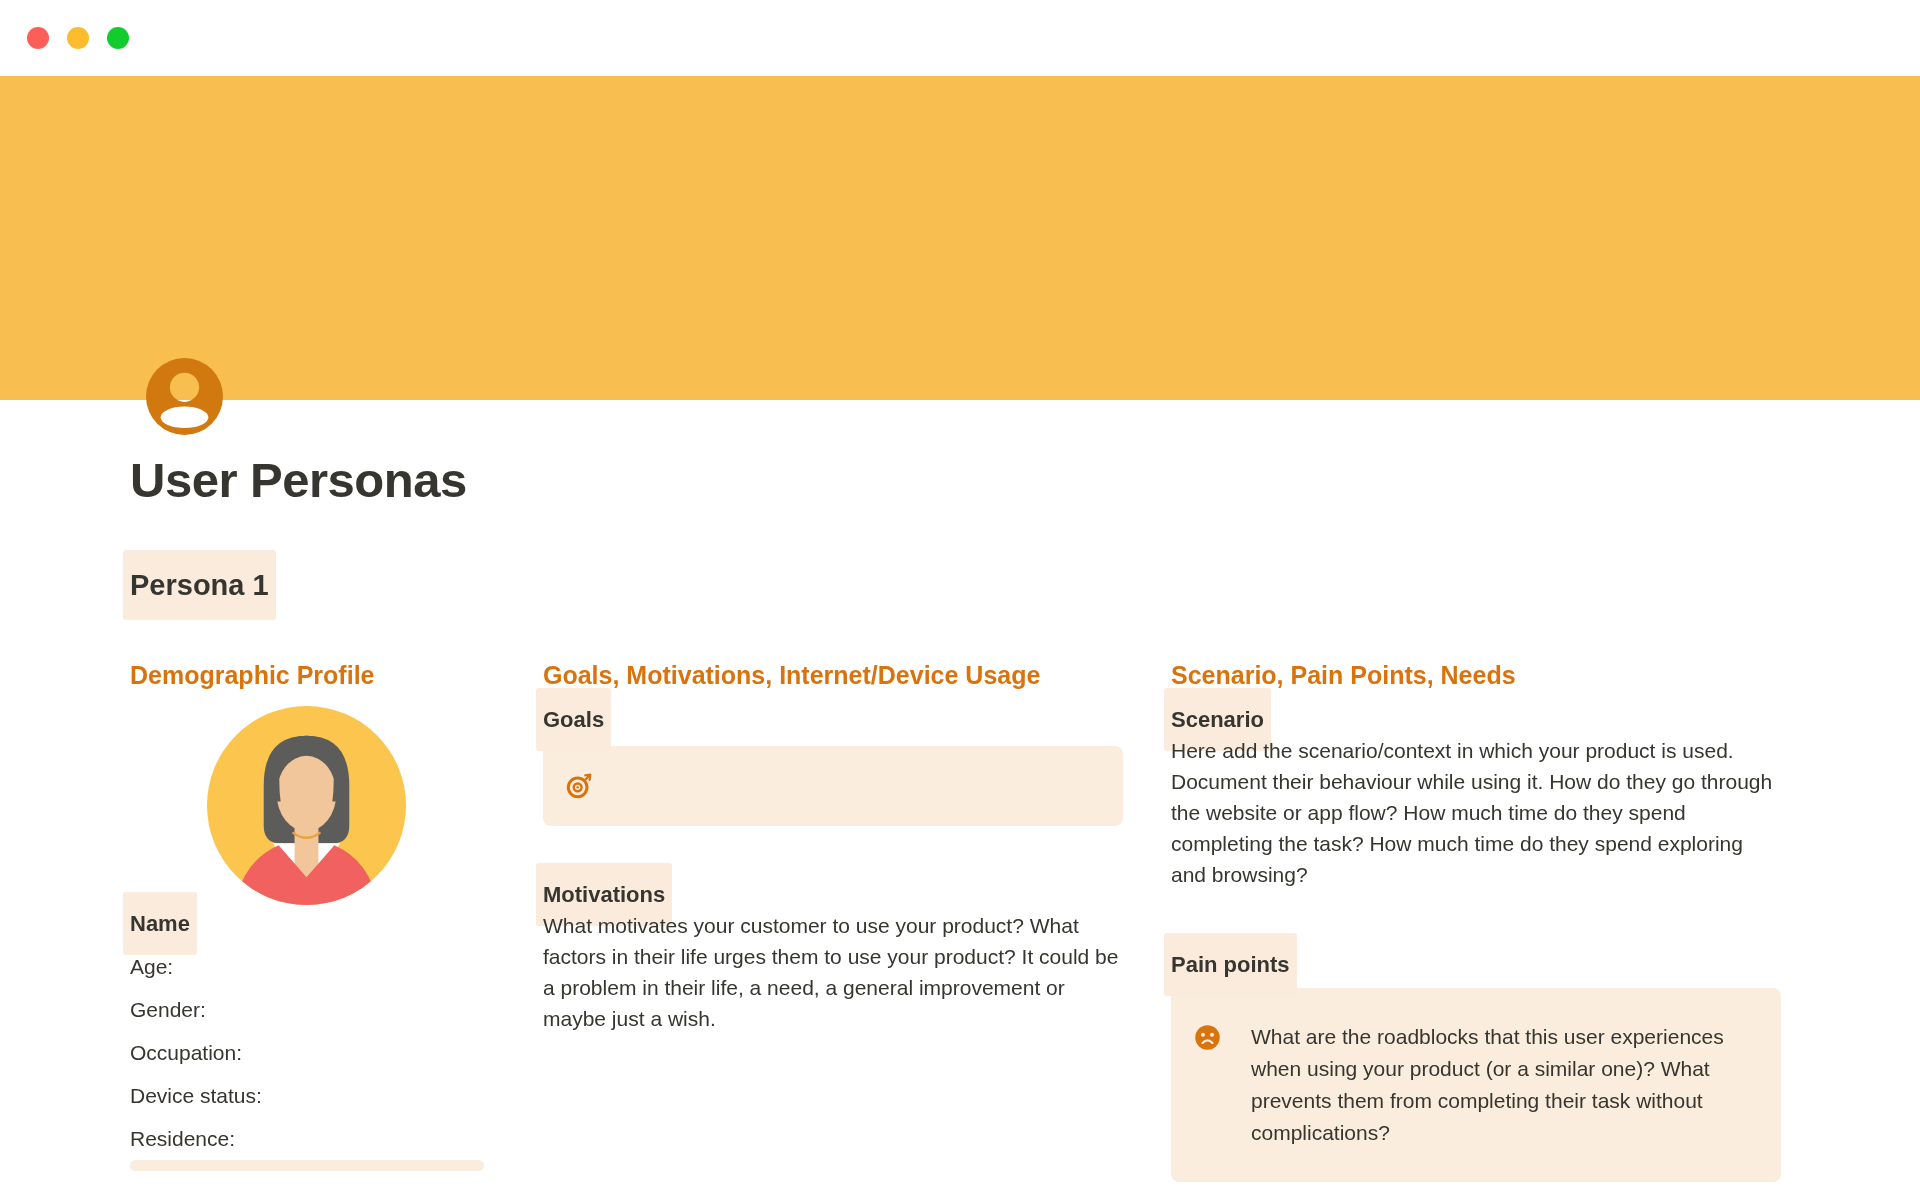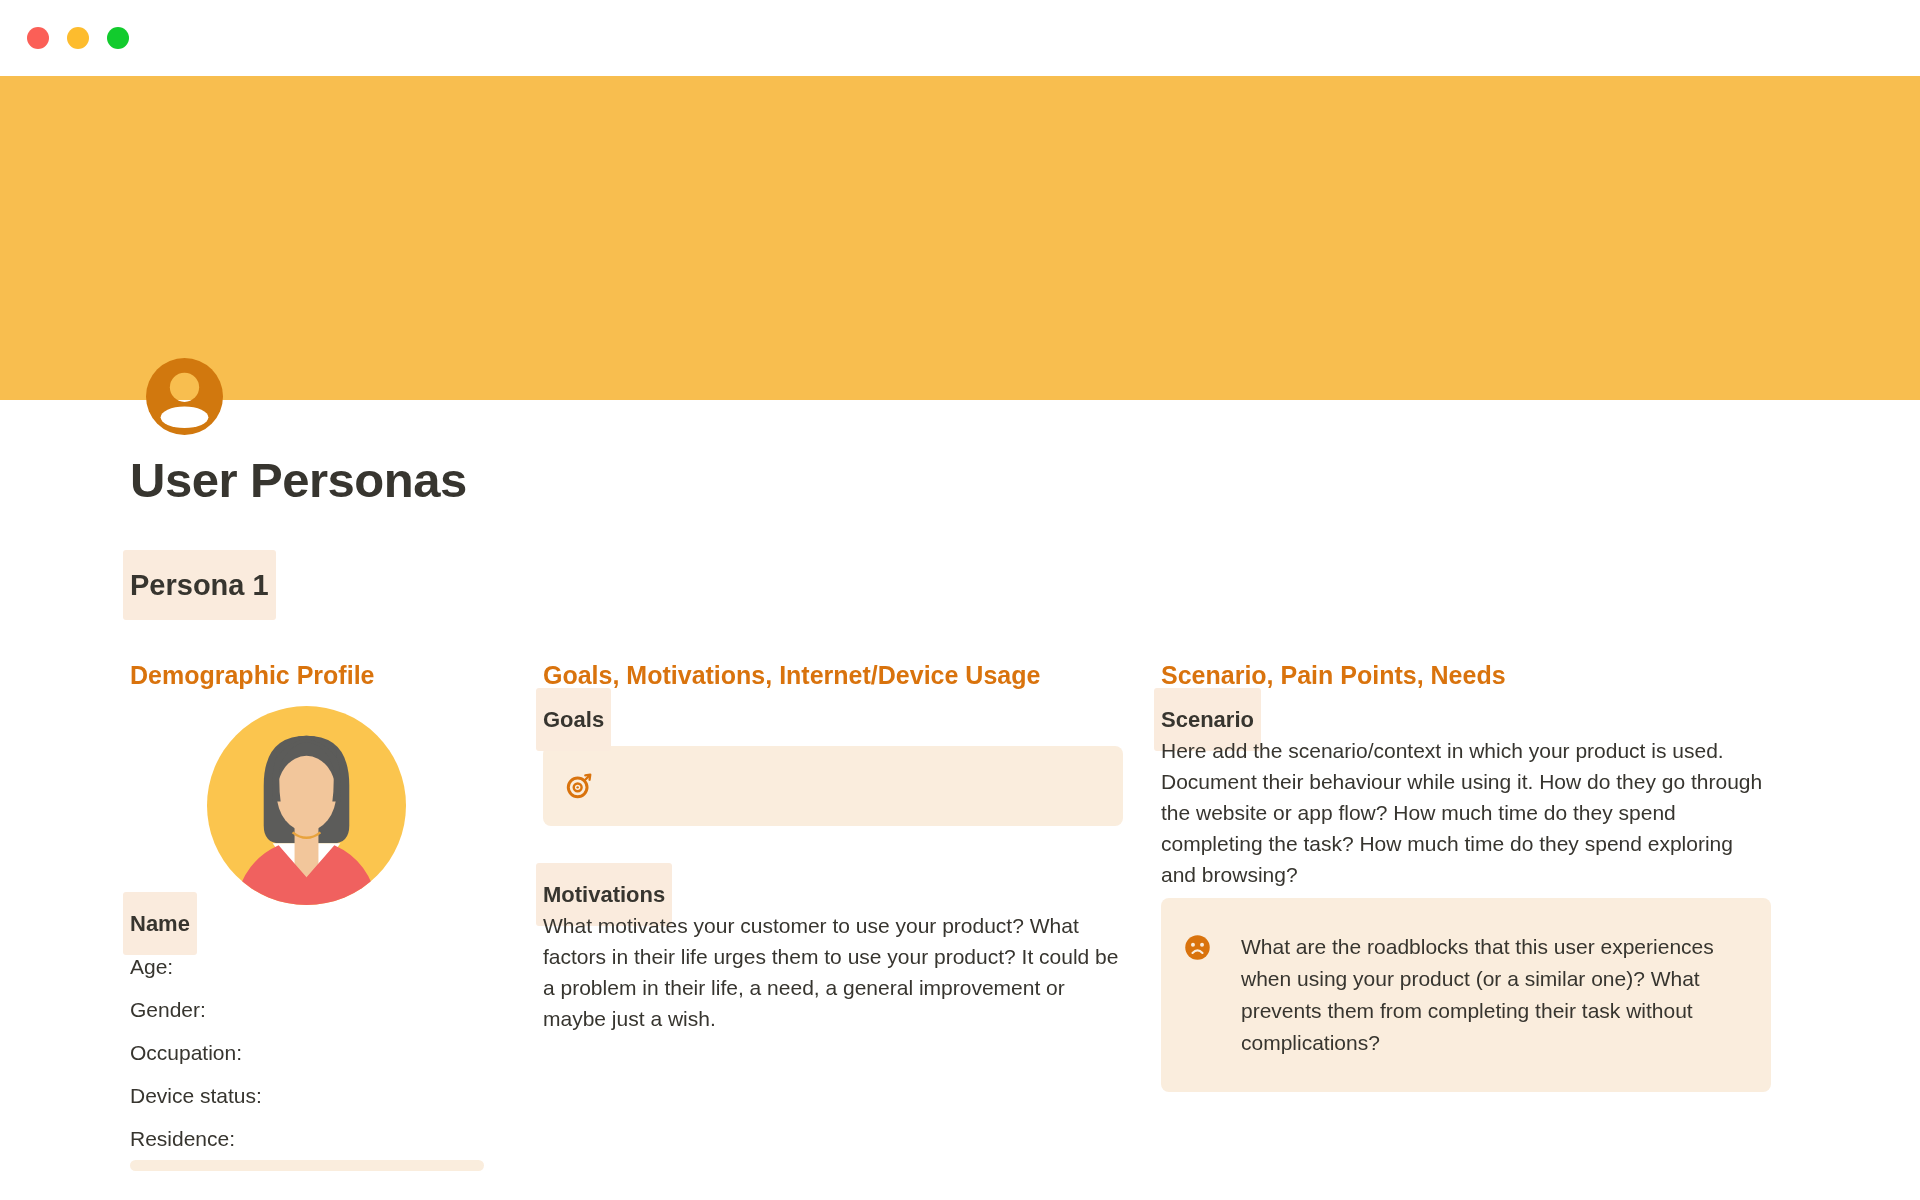--- a/index.html
+++ b/index.html
@@ -26,21 +26,21 @@
     margin: 0; padding-top: 50px;
     font-size: 49px; line-height: 1.25; font-weight: 700; color: #37352F;
     letter-spacing: -0.5px;
   }
   h2.section-heading { margin: 55px 0 0 0; font-size: 29px; line-height: 38px; font-weight: 700; }
   .hl {
     background: #FAEBDD; border-radius: 3px; padding: 19px 7px; margin-left: -7px;
   }
   .columns { display: flex; margin-top: 56px; align-items: flex-start; }
   .col-1 { width: 352px; margin-right: 61px; }
-  .col-2 { width: 580px; margin-right: 38px; }
+  .col-2 { width: 580px; margin-right: 48px; }
   .col-3 { width: 610px; }
   h3.col-header { margin: 0; font-size: 25px; line-height: 30px; font-weight: 700; color: #D9730D; }
   .label { display: block; font-size: 22px; line-height: 30px; font-weight: 700; }
   p.body-text { margin: 0; font-size: 21px; line-height: 31px; }
   
   .persona-photo { display: block; margin: 16px auto 0 auto; }
   .name-row { margin-top: 4px; }
   p.field { margin: 12px 0 0 0; font-size: 21px; line-height: 31px; }
   .empty-block {
     margin-top: 6px; height: 11px; width: 354px;
@@ -160,20 +160,21 @@
       <p class="body-text para-goals">What motivates your customer to use your product? What factors in their life urges them to use your product? It could be a problem in their life, a need, a general improvement or maybe just a wish.</p>
     </div>
 
     <div class="col-3">
       <h3 class="col-header">Scenario, Pain Points, Needs</h3>
 
       <div class="label sub-label-row"><span class="hl">Scenario</span></div>
 
       <p class="body-text para-scenario">Here add the scenario/context in which your product is used. Document their behaviour while using it. How do they go through the website or app flow? How much time do they spend completing the task? How much time do they spend exploring and browsing?</p>
 
+      <div class="label mt-60"><span class="hl">Pain points</span></div>
 
       <div class="callout callout-pain">
         <span class="callout-icon">
           <svg viewBox="0 0 32 32" width="29" height="29">
             <circle cx="16" cy="16" r="13.5" fill="#D9730D"></circle>
             <circle cx="11" cy="13" r="2.2" fill="#FAEDDD"></circle>
             <circle cx="21" cy="13" r="2.2" fill="#FAEDDD"></circle>
             <path d="M10.5 22 Q16 16.5 21.5 22" stroke="#FAEDDD" stroke-width="2.4" fill="none" stroke-linecap="round"></path>
           </svg>
         </span>

